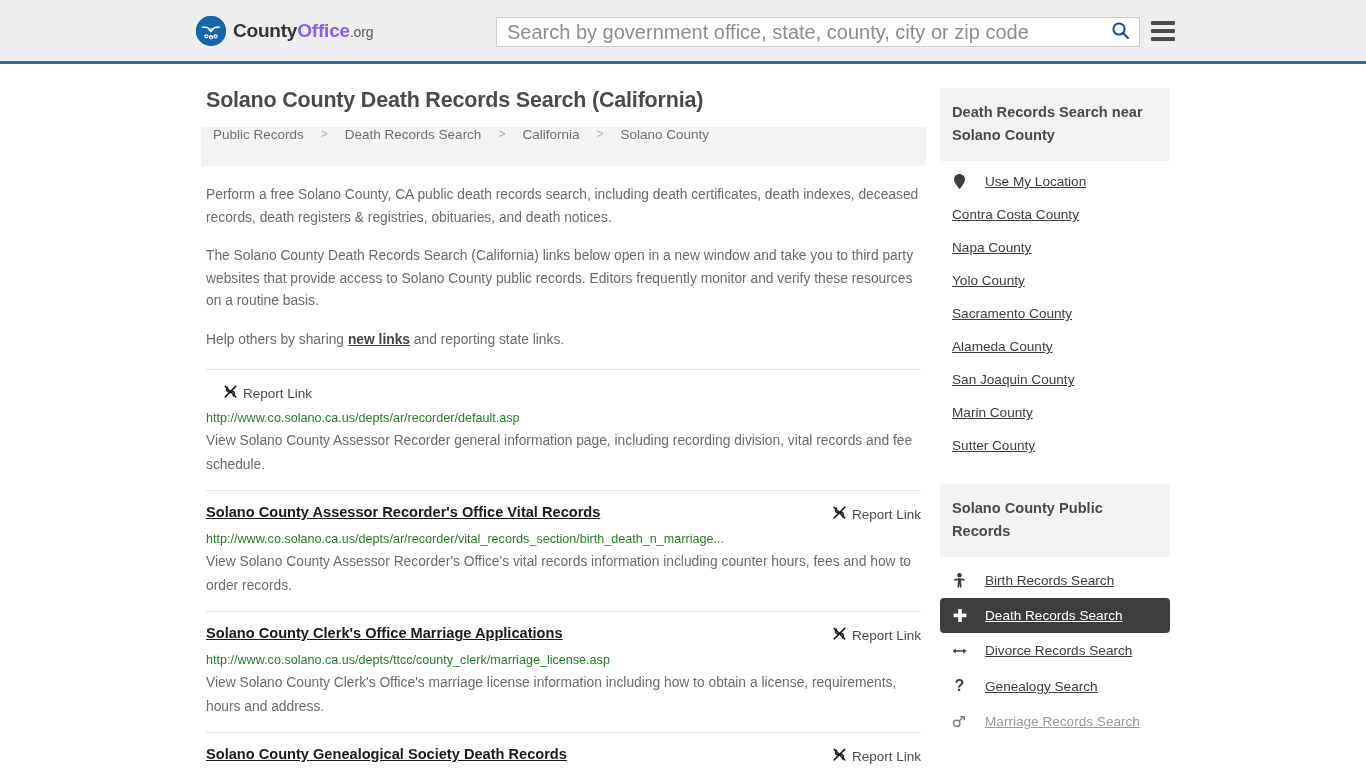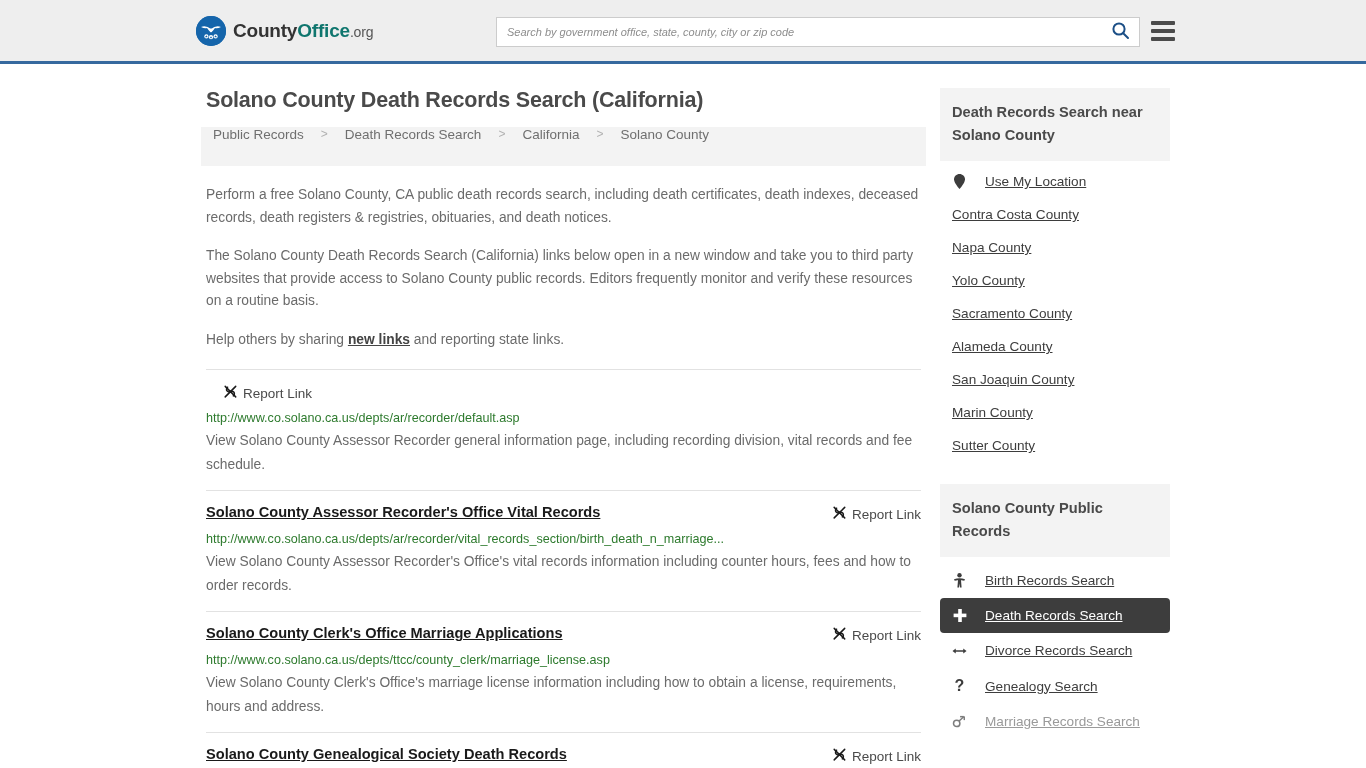--- a/index.html
+++ b/index.html
@@ -34,46 +34,45 @@
     position: relative;
     flex: 0 0 auto;
     display: block;
   }
   .logo-text {
     font-size: 19px;
     letter-spacing: -0.2px;
     color: #333333;
     white-space: nowrap;
   }
-  .logo-text .b { color: #0f766e; font-weight: bold; }
+  .logo-text .b { color: #8b5cf6; font-weight: bold; }
   .logo-text .n { font-weight: bold; }
   .logo-text .org { font-size: 14px; color: #555; }
 
   .search-wrap {
     position: absolute;
     left: 496px;
     top: 17px;
     width: 644px;
     height: 30px;
     background: #ffffff;
     border: 1px solid #cccccc;
     display: flex;
     align-items: center;
   }
   .search-input {
     flex: 1;
     border: none;
     outline: none;
     font-family: "Liberation Sans", sans-serif;
-    font-size: 11px;
+    font-size: 20px;
     color: #333;
     padding: 8px 10px;
     background: transparent;
     height: 100%;
-    font-style: italic;
   }
   .search-input::placeholder { color: #8d8d8d; }
   .search-btn {
     width: 38px; height: 100%;
     border: none; background: transparent;
     display: flex; align-items: center; justify-content: center;
     cursor: pointer;
   }
   .hamburger {
     position: absolute;

